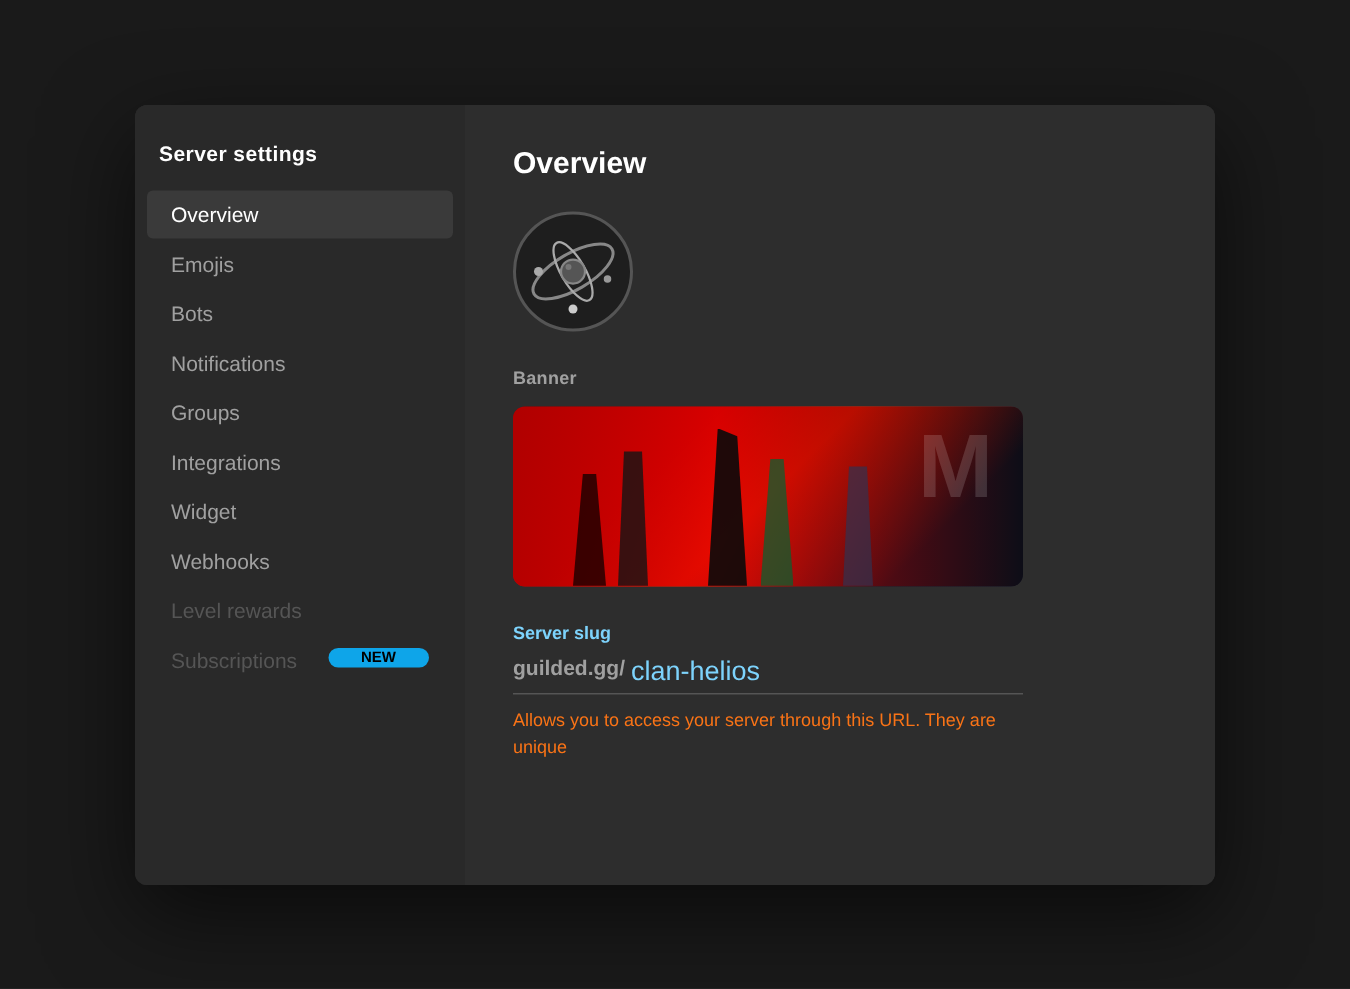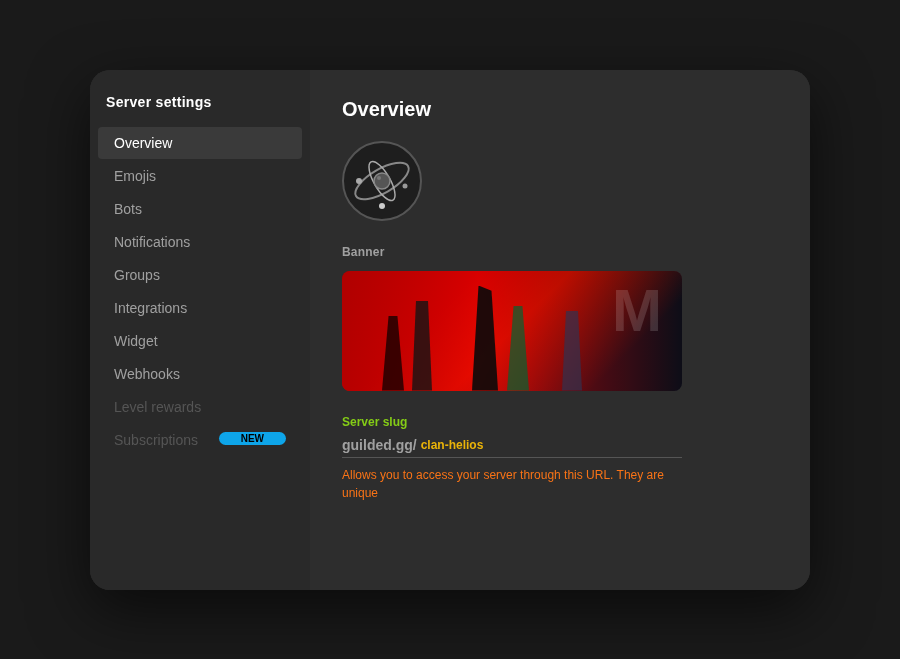--- a/index.html
+++ b/index.html
@@ -9,21 +9,21 @@
       align-items: center;
       justify-content: center;
       width: 900px;
       height: 659px;
       font-family: -apple-system, BlinkMacSystemFont, 'Segoe UI', sans-serif;
     }
     .app-window {
       width: 720px;
       height: 520px;
       background: #2d2d2d;
-      border-radius: 20px;
+      border-radius: 8px;
       display: flex;
       overflow: hidden;
       box-shadow: 0 20px 60px rgba(0,0,0,0.6);
     }
     .sidebar {
       width: 220px;
       background: #292929;
       padding: 24px 0;
       flex-shrink: 0;
     }
@@ -155,45 +155,45 @@
       right: 20px;
       color: rgba(255,255,255,0.15);
       font-size: 60px;
       font-weight: 900;
       line-height: 1;
     }
     .server-slug-section {
       margin-bottom: 8px;
     }
     .server-slug-label {
-      color: #84cc16;
+      color: #7dd3fc;
       font-size: 12px;
       font-weight: 600;
       margin-bottom: 8px;
     }
     .server-slug-input-row {
       display: flex;
-      align-items: center;
+      align-items: flex-start;
       border-bottom: 1px solid #555;
       padding-bottom: 4px;
       width: 340px;
     }
     .slug-prefix {
       color: #a0a0a0;
       font-size: 14px;
       font-weight: 600;
       white-space: nowrap;
     }
     .slug-input {
       background: transparent;
       border: none;
       outline: none;
-      color: #eab308;
-      font-size: 12px;
-      font-weight: 700;
+      color: #7dd3fc;
+      font-size: 18px;
+      font-weight: 400;
       flex: 1;
       padding: 0 4px;
       caret-color: #ffffff;
     }
     .slug-help {
       color: #f97316;
       font-size: 12px;
       margin-top: 8px;
       line-height: 1.5;
       width: 340px;

